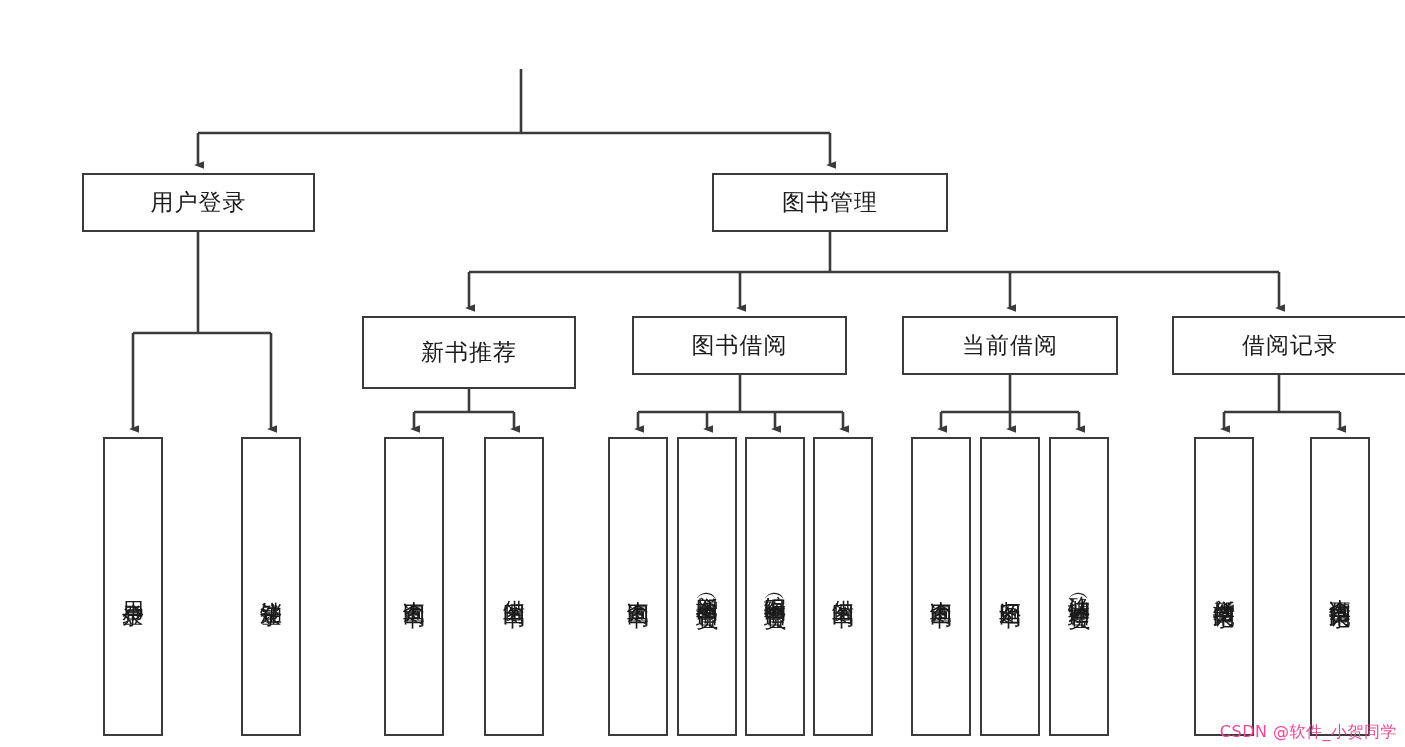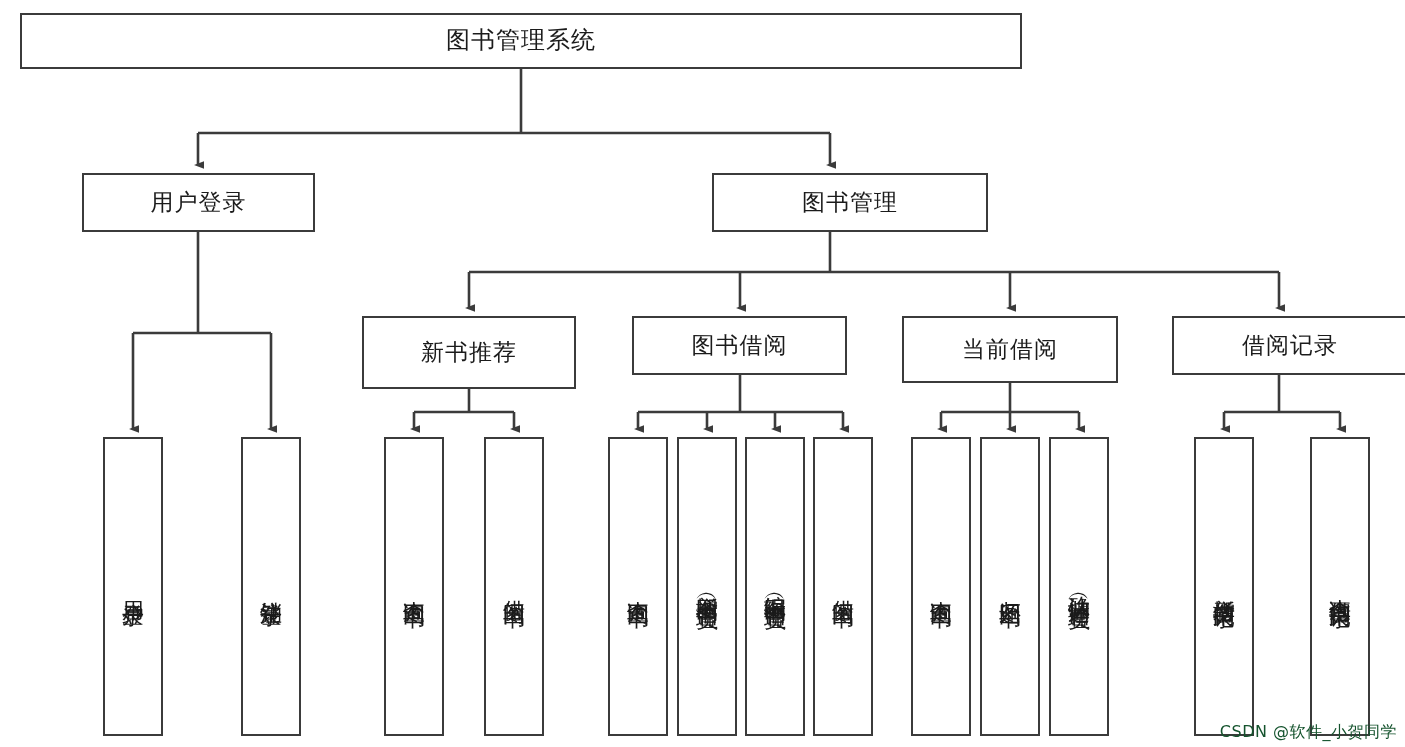--- a/index.html
+++ b/index.html
@@ -57,21 +57,21 @@
     width: 1405px;
     height: 747px;
     pointer-events: none;
   }
   
   #watermark {
     position: absolute;
     right: 8px;
     bottom: 4px;
     font-size: 16px;
-    color: #14532d;
+    color: #ec4899;
     white-space: nowrap;
     letter-spacing: 0.5px;
   }
 </style>
 </head>
 <body>
 
 <div id="canvas">
 
   <svg id="wires" viewBox="0 0 1405 747" xmlns="http://www.w3.org/2000/svg">
@@ -119,41 +119,38 @@
       <path d="M1010,412 L1010,429" marker-end="url(#arrow)"></path>
       <path d="M1079,412 L1079,429" marker-end="url(#arrow)"></path>
 
       <path d="M1279,375 L1279,412"></path>
       <path d="M1224,412 L1340,412"></path>
       <path d="M1224,412 L1224,429" marker-end="url(#arrow)"></path>
       <path d="M1340,412 L1340,429" marker-end="url(#arrow)"></path>
     </g>
   </svg>
 
-  <div class="node root" style="left:20px; top:13px; width:1002px; height:56px;">
-    <span class="lbl">图书管理系统</span>
-  </div>
 
   <div class="node" style="left:82px; top:173px; width:233px; height:59px;">
     <span class="lbl">用户登录</span>
   </div>
 
-  <div class="node" style="left:712px; top:173px; width:276px; height:59px;">
+  <div class="node" style="left:712px; top:173px; width:236px; height:59px;">
     <span class="lbl">图书管理</span>
   </div>
 
   <div class="node" style="left:362px; top:316px; width:214px; height:73px;">
     <span class="lbl">新书推荐</span>
   </div>
 
   <div class="node" style="left:632px; top:316px; width:215px; height:59px;">
     <span class="lbl">图书借阅</span>
   </div>
 
-  <div class="node" style="left:902px; top:316px; width:216px; height:67px;">
+  <div class="node" style="left:902px; top:316px; width:216px; height:59px;">
     <span class="lbl">当前借阅</span>
   </div>
 
   <div class="node" style="left:1172px; top:316px; width:236px; height:59px;">
     <span class="lbl">借阅记录</span>
   </div>
 
   <div class="node leaf" style="left:103px; top:437px; width:60px; height:299px;">
     <span class="lbl">用户登录</span>
   </div>

